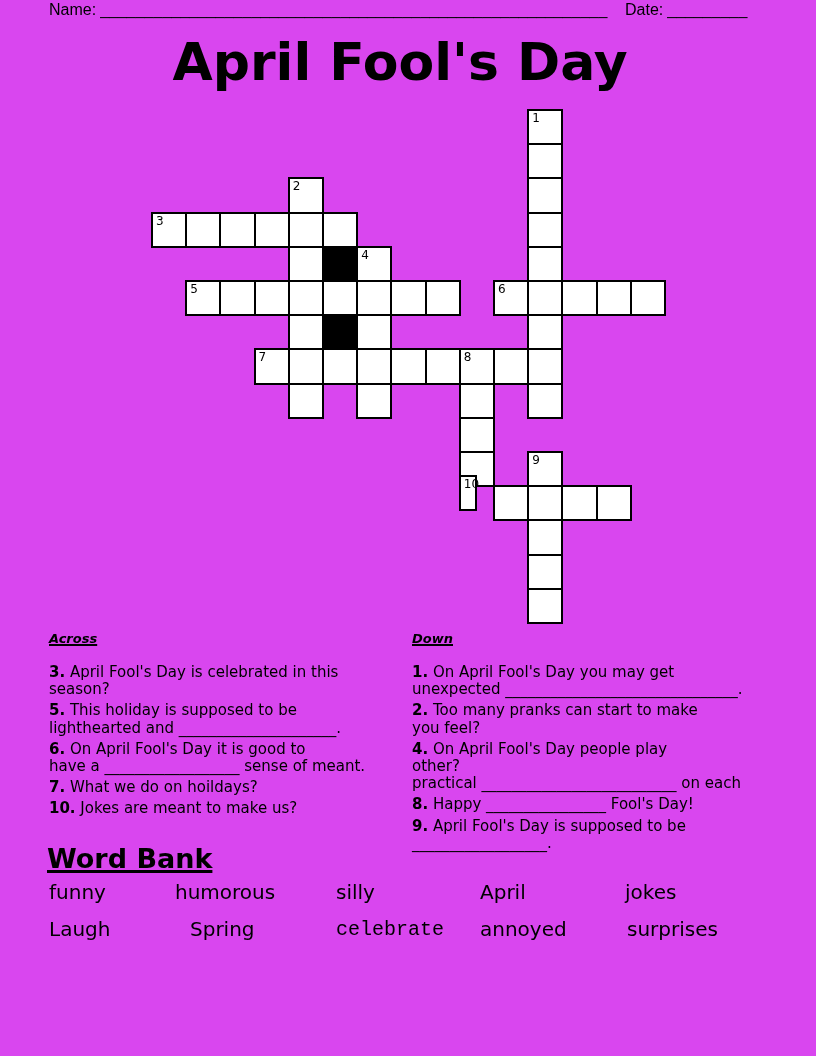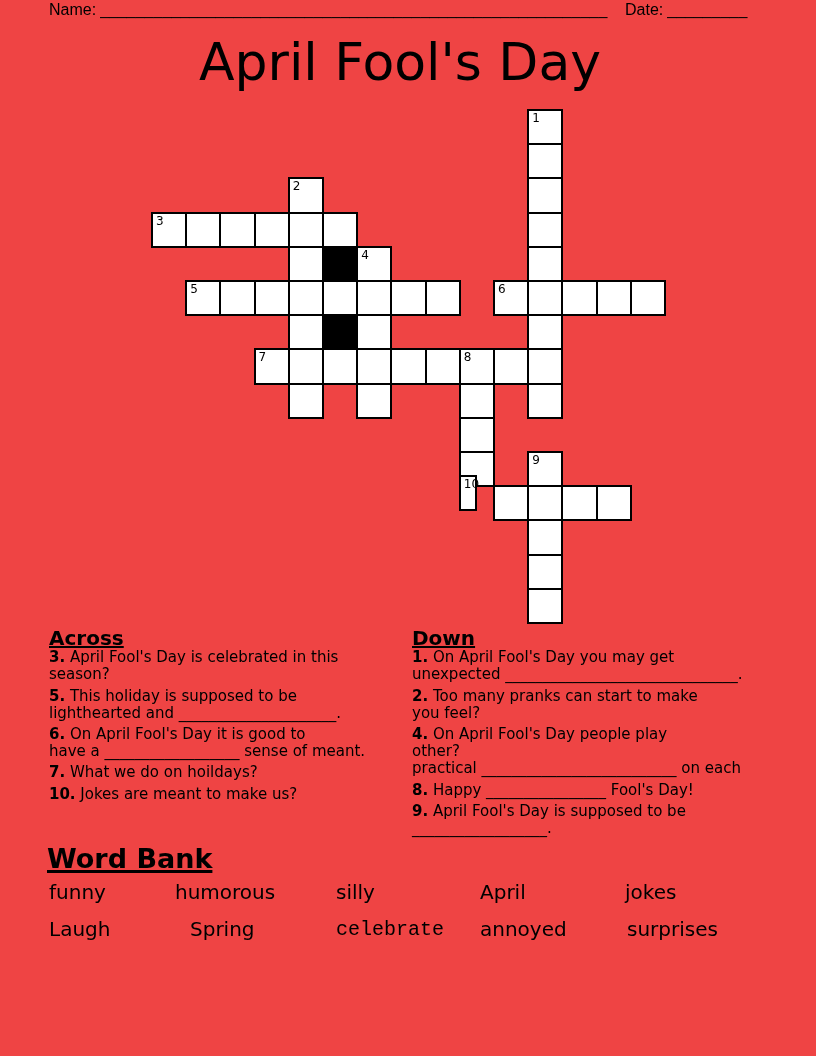--- a/index.html
+++ b/index.html
@@ -1,41 +1,41 @@
 <!DOCTYPE html>
 <html><head>
 <meta charset="utf-8">
 <style>
   html,body{margin:0;padding:0;background:#fff;}
-  .page{position:relative;width:816px;height:1056px;background:#ef4444;color:#000;
+  .page{position:relative;width:816px;height:1056px;background:#d946ef;color:#000;
         font-family:"DejaVu Sans",sans-serif;overflow:hidden;}
 
   
   .hdr-field{position:absolute;top:1px;font-family:"Liberation Sans",sans-serif;
              font-size:16px;white-space:nowrap;}
   #name-field{left:49px;}
   #date-field{left:625px;}
   .blank{margin-left:4px;letter-spacing:0;}
 
   
   .title{position:absolute;left:0;top:34px;width:800px;text-align:center;
-         font-size:52px;line-height:1.1;font-weight:400;margin:0;}
+         font-size:52px;line-height:1.1;font-weight:700;margin:0;}
 
   
   .grid{position:absolute;left:151px;top:109px;width:515px;height:515px;}
   .cell{position:absolute;box-sizing:border-box;border:2px solid #000;background:#fff;}
   .cell.black{background:#000;}
   .num{position:absolute;top:1px;left:3px;font-size:12px;line-height:1;}
 
   
   .clues{position:absolute;top:629px;font-size:15px;line-height:17.2px;}
   .clues.across{left:49px;width:356px;}
   .clues.down{left:412px;width:386px;}
-  .clue-heading{font-weight:bold;font-size:20px;line-height:19px;margin-bottom:0;
-                text-decoration:underline;text-decoration-thickness:2px;display:inline-block;}
+  .clue-heading{font-weight:bold;font-size:13px;line-height:19px;margin-bottom:16px;
+                text-decoration:underline;text-decoration-thickness:2px;display:inline-block;font-style:italic;}
   .clue-list{clear:both;}
   .clue{margin-bottom:4px;}
   .ln{white-space:nowrap;}
 
   
   .wb-heading{position:absolute;left:47px;top:844px;font-size:27px;font-weight:bold;
               line-height:1.1;text-decoration:underline;text-decoration-thickness:3px;}
   .wb-word{position:absolute;font-size:20px;line-height:1.15;white-space:nowrap;}
 </style>
 </head>

